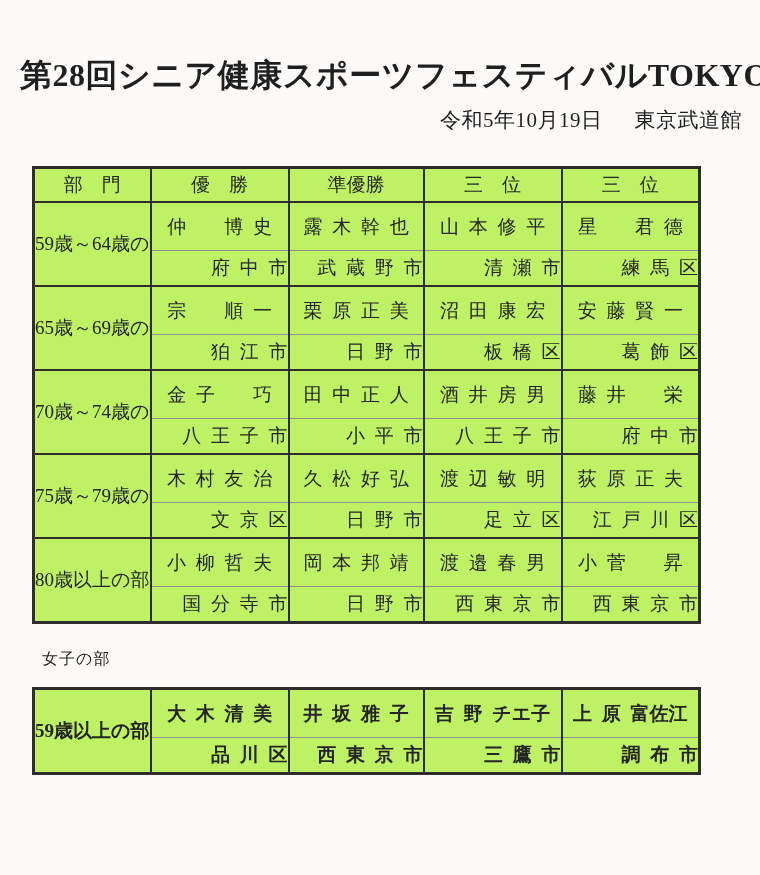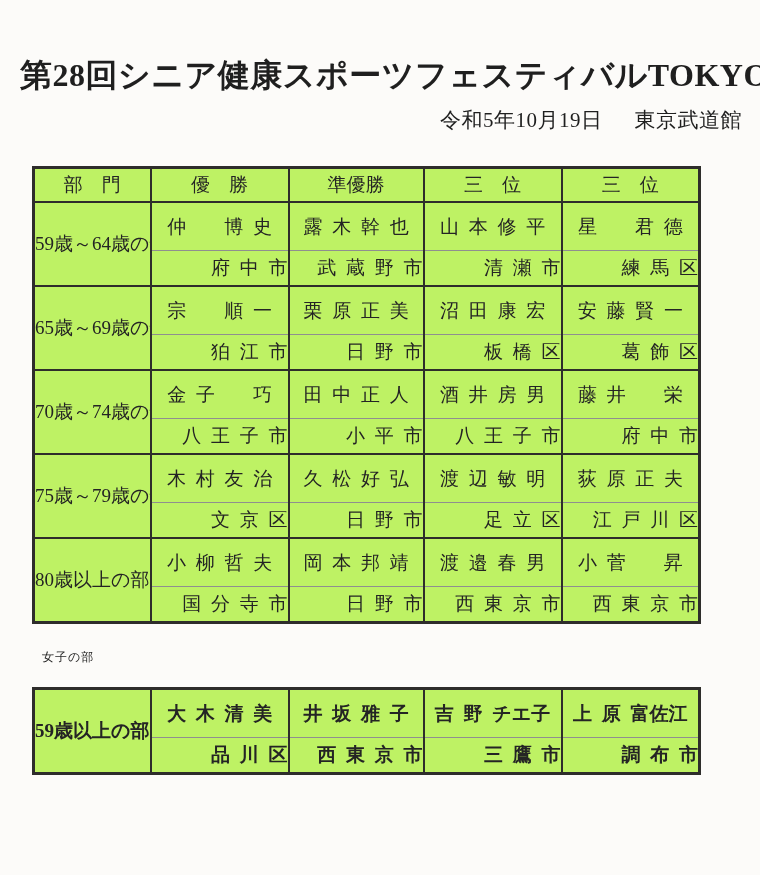--- a/index.html
+++ b/index.html
@@ -40,21 +40,21 @@
     letter-spacing:0px;white-space:nowrap;
   }
   tr.name-row td{height:47px;}
   tr.city-row td{height:34px;text-align:right;}
   td.name,td.city{word-spacing:5px;white-space:nowrap;}
   
   tr.name-row td.name{border-bottom:1px solid #8f8f8f;text-align:center;}
   tr.city-row td.city{border-top:1px solid #8f8f8f;}
   .womens-label{
     position:absolute;left:42px;top:649px;
-    font-size:12px;letter-spacing:1px;
+    font-size:16px;letter-spacing:1px;
   }
 </style>
 </head>
 <body>
 
 <div class="title"><span>第28回シニア健康スポーツフェスティバルTOKYO</span><span class="gap"></span><span>剣道大会</span></div>
 
 <div class="dateline"><span>令和5年10月19日</span><span class="gap"></span><span>東京武道館</span></div>
 
 <table class="results men">

